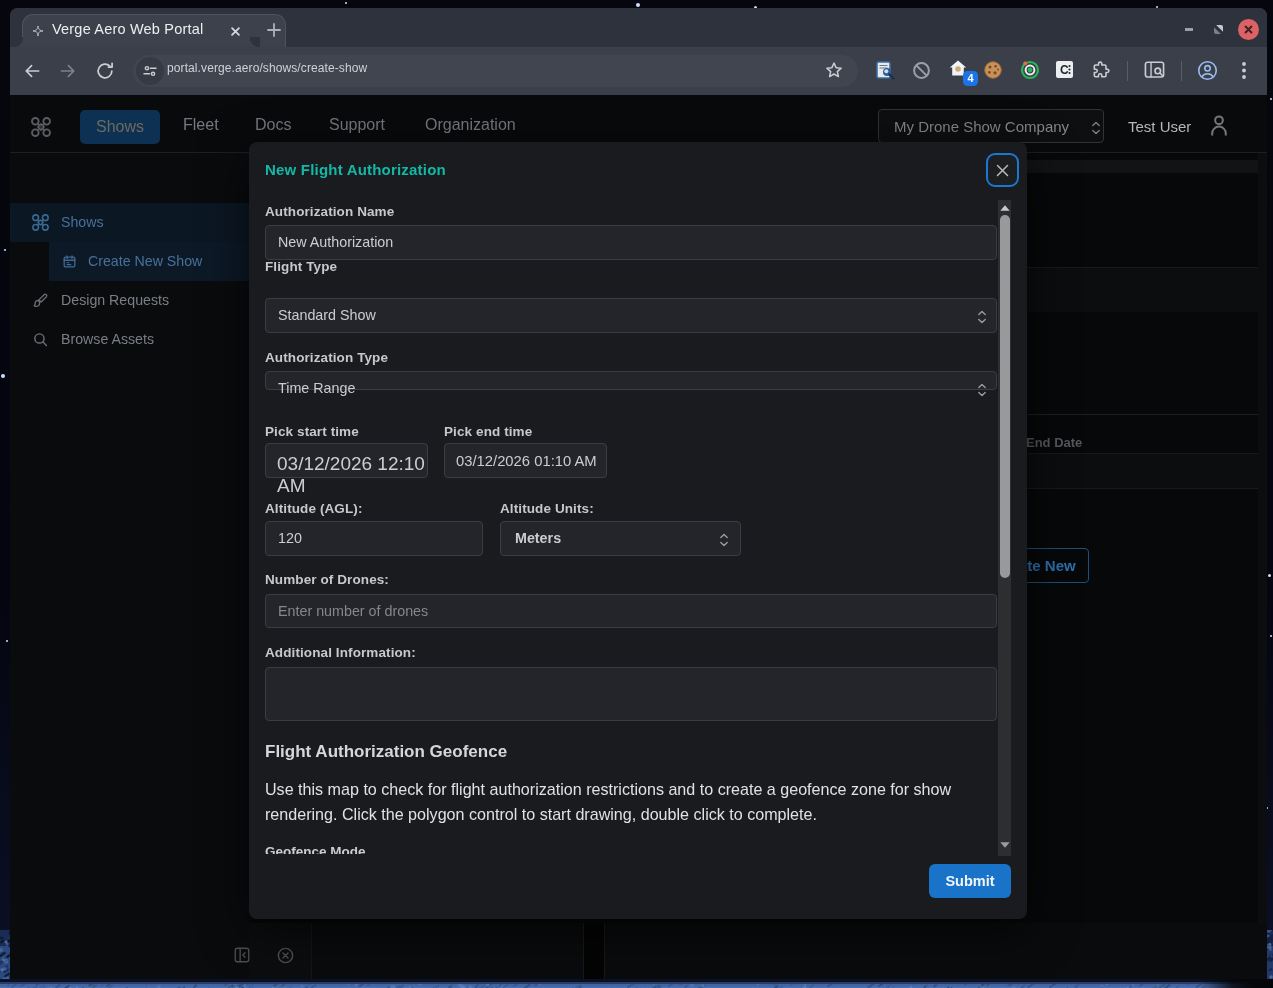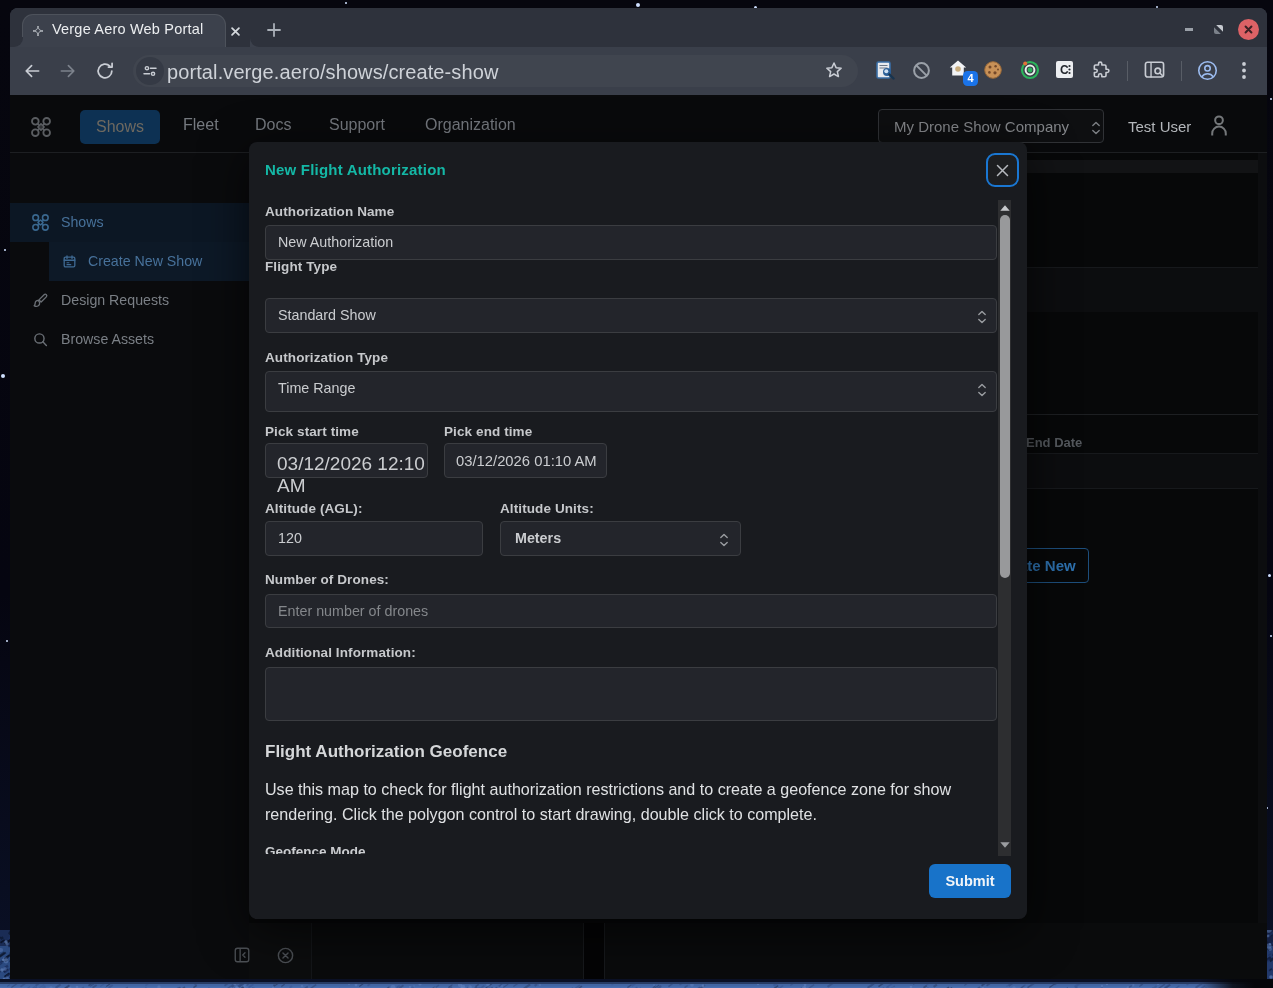--- a/index.html
+++ b/index.html
@@ -4,27 +4,27 @@
 <style>
   * { margin:0; padding:0; box-sizing:border-box; }
   html,body { width:1273px; height:988px; overflow:hidden; background:#04040a; font-family:"Liberation Sans", sans-serif; }
   .abs { position:absolute; }
   #stage { position:relative; width:1273px; height:988px; background:linear-gradient(180deg,#06060e 0%,#050510 60%,#0a1025 97%); }
   .star { position:absolute; border-radius:50%; background:#cfe0ff; }
 
   
   #win { position:absolute; left:10px; top:8px; width:1257px; height:971px; background:#3a3f4a; border-radius:8px 8px 0 0; }
   #tabstrip { position:absolute; left:0; top:0; width:1257px; height:39px; background:#2e323c; border-radius:8px 8px 0 0; }
-  #tab { position:absolute; left:13px; top:7px; width:202px; height:32px; background:#3c414c; border-radius:10px 10px 0 0; box-shadow:0 0 0 1px #4d525b; }
+  #tab { position:absolute; left:13px; top:7px; width:262px; height:32px; background:#3c414c; border-radius:10px 10px 0 0; box-shadow:0 0 0 1px #4d525b; }
   .foot { position:absolute; top:29px; width:10px; height:10px; background:#3c414c; }
   .footmask { position:absolute; top:29px; width:10px; height:10px; background:#2e323c; }
   .tabtxt { position:absolute; left:29px; top:6px; font-size:14.5px; font-weight:400; color:#eceef0; letter-spacing:0.2px;}
   #toolbar { position:absolute; left:0; top:39px; width:1257px; height:48px; background:#3a3f4a; }
   #urlpill { position:absolute; left:123px; top:8px; width:725px; height:32px; border-radius:16px; background:#40454f; }
-  .urltxt { position:absolute; left:34px; top:6px; font-size:20px; color:#ced2d8; letter-spacing:0.1px; }
+  .urltxt { position:absolute; left:34px; top:6px; font-size:12px; color:#ced2d8; letter-spacing:0.1px; }
   .vsep { position:absolute; top:14px; width:1px; height:20px; background:#585d66; }
 
   
   #page { position:absolute; left:0; top:87px; width:1257px; height:884px; background:#070809; overflow:hidden; }
   #appnav { position:absolute; left:0; top:0; width:1257px; height:58px; background:#090a0c; border-bottom:1px solid #1d1f22; }
   .navlink { position:absolute; top:21px; font-size:16px; color:#75797f; }
   #showspill { position:absolute; left:70px; top:15px; width:80px; height:34px; background:#0d3153; border-radius:5px; text-align:center; line-height:34px; font-size:16px; color:#6e6960; }
   #orgsel { position:absolute; left:868px; top:14px; width:226px; height:34px; background:#0e0f11; border:1px solid #303236; border-radius:4px; }
   #sidebar { position:absolute; left:0; top:58px; width:239px; height:826px; background:#0a0b0d; }
   .siderow { position:absolute; left:0; width:239px; height:39px; }
@@ -649,21 +649,21 @@
 
         <span class="mlabel" style="top:117px;">Flight Type</span>
         <div class="minput" style="left:16px;top:156px;width:732px;height:35px;">
           <span class="mitext" style="top:8px;">Standard Show</span>
           <svg class="chev" style="left:711px;top:10px;" viewBox="0 0 10 16" fill="none" stroke="#9a9da1" stroke-width="1.35" stroke-linecap="round" stroke-linejoin="round">
               <path d="M1.8 5.6l3.2-3.2 3.2 3.2M1.8 10.4l3.2 3.2 3.2-3.2"></path>
             </svg>
         </div>
 
         <span class="mlabel" style="top:208px;">Authorization Type</span>
-        <div class="minput" style="left:16px;top:229px;width:732px;height:41px;">
+        <div class="minput" style="left:16px;top:229px;width:732px;height:19px;">
           <span class="mitext" style="top:8px;">Time Range</span>
           <svg class="chev" style="left:711px;top:10px;" viewBox="0 0 10 16" fill="none" stroke="#9a9da1" stroke-width="1.35" stroke-linecap="round" stroke-linejoin="round">
               <path d="M1.8 5.6l3.2-3.2 3.2 3.2M1.8 10.4l3.2 3.2 3.2-3.2"></path>
             </svg>
         </div>
 
         <span class="mlabel" style="top:282px;">Pick start time</span>
         <span class="mlabel" style="left:195px;top:282px;">Pick end time</span>
         <div class="minput" style="left:16px;top:301px;width:163px;height:35px;">
           <span class="mitext" style="left:11px;top:9px;font-size:19px;">03/12/2026 12:10 AM</span>

